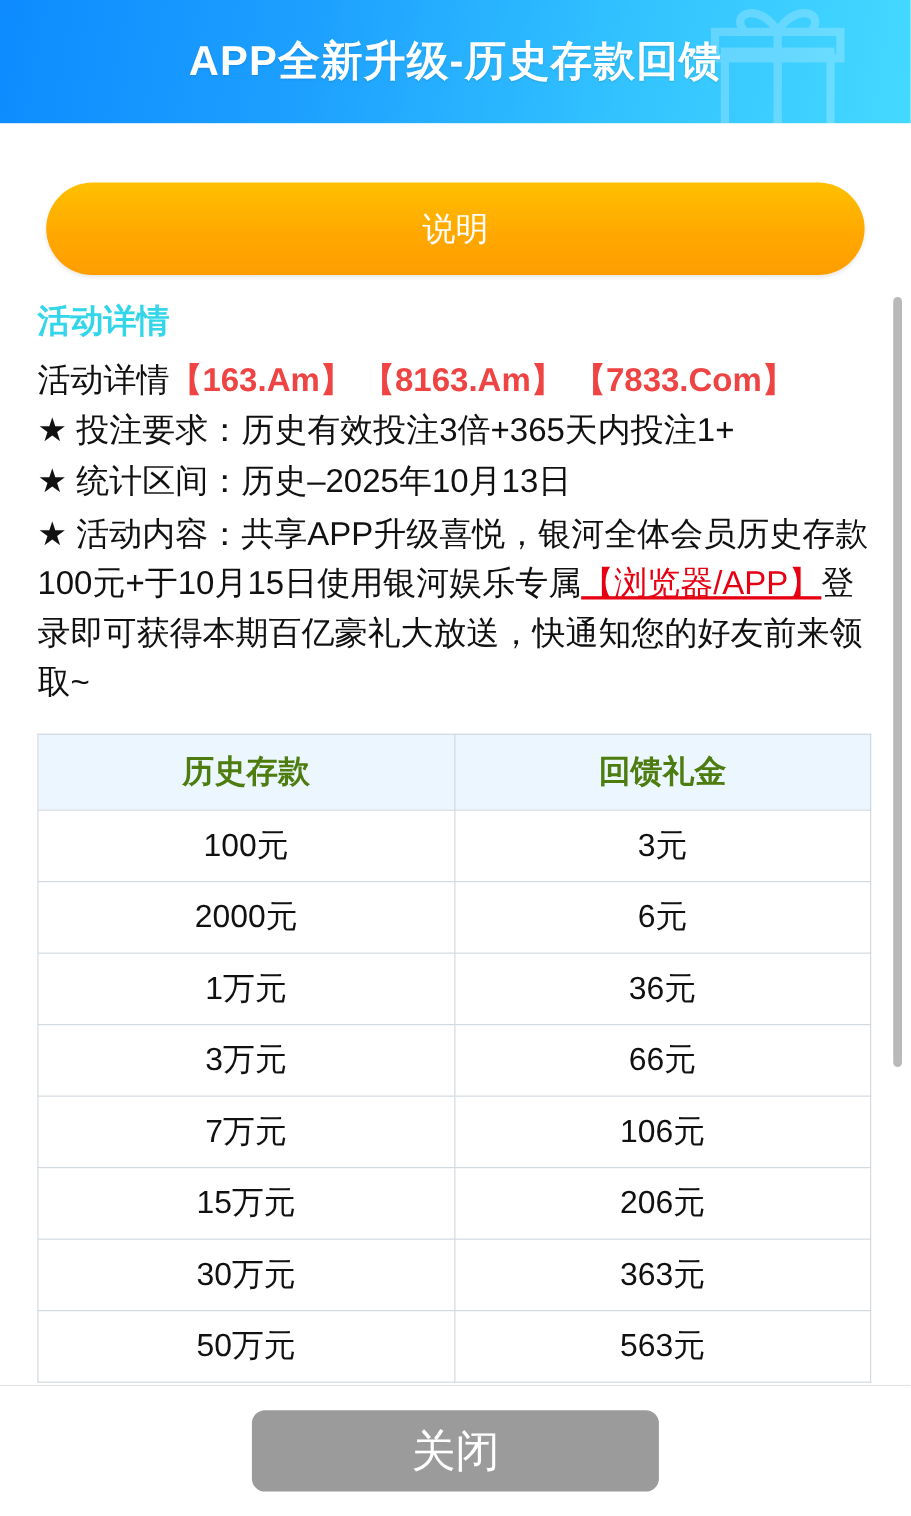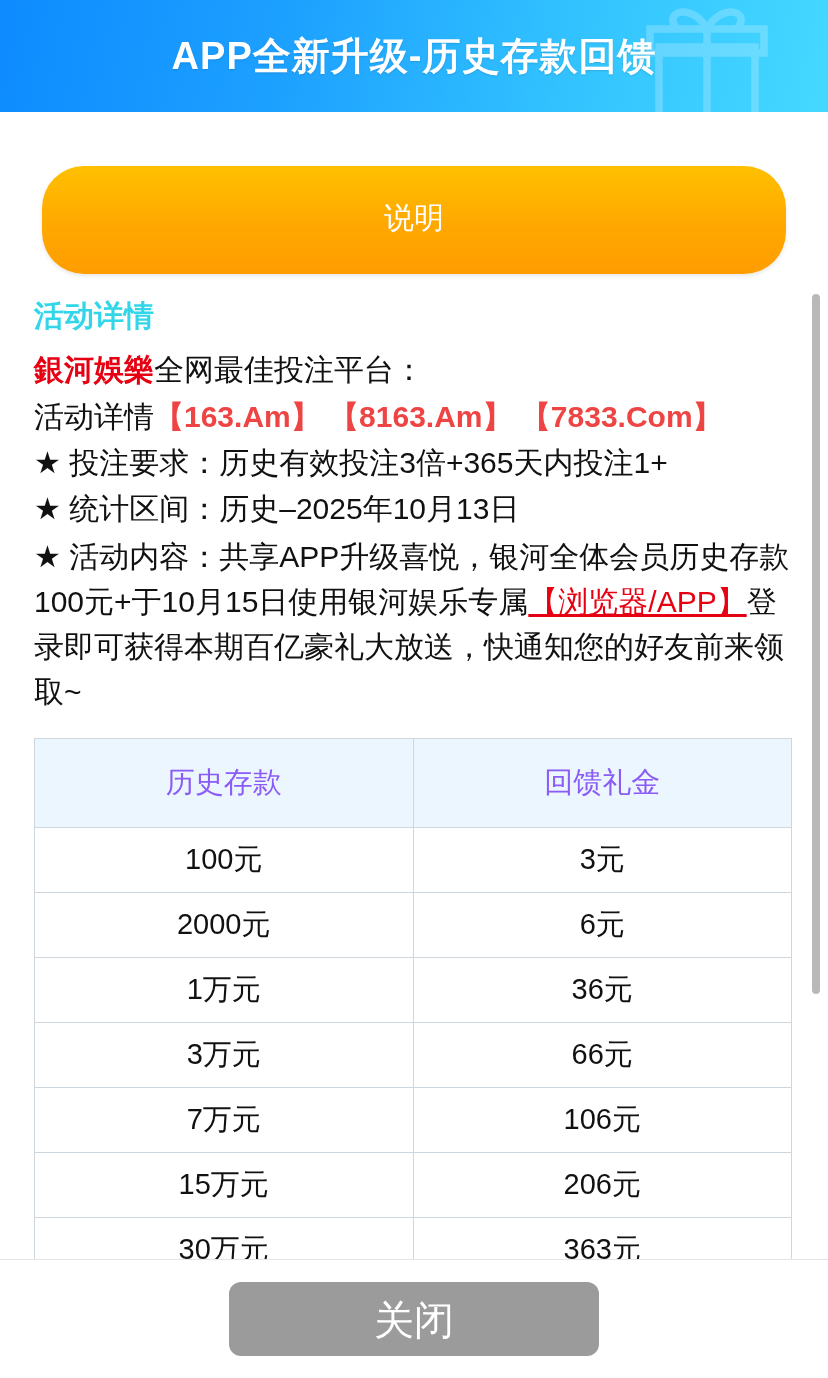--- a/index.html
+++ b/index.html
@@ -61,28 +61,28 @@
     flex-direction: column;
     min-height: 0;
   }
   .tab-wrap {
     padding: 14px 42px 10px 42px;
     flex: 0 0 auto;
   }
   .tab-button {
     display: block;
     width: 100%;
-    height: 108px;
+    height: 84px;
     line-height: 84px;
     border: none;
     border-radius: 42px;
     background: linear-gradient(180deg, #ffc000 0%, #ffa800 55%, #ff9d00 100%);
     color: #ffffff;
     font-size: 30px;
-    font-family: Liberation Mono, monospace;
+    font-family: Liberation Serif, serif;
     text-align: center;
     cursor: pointer;
     box-shadow: 0 2px 4px rgba(0,0,0,0.10);
   }
   
   .content {
     position: relative;
     flex: 1 1 auto;
     min-height: 0;
     overflow: hidden;
@@ -127,24 +127,24 @@
   }
   
   table.reward {
     width: calc(100% - 10px);
     margin: 24px 0 0 4px;
     border-collapse: collapse;
     table-layout: fixed;
   }
   table.reward th {
     background: #ecf6ff;
-    color: #8b5cf6;
+    color: #4d7c0f;
     font-size: 29px;
-    font-weight: normal;
-    padding: 24px 0;
+    font-weight: bold;
+    padding: 14px 0;
     border: 1px solid #cfd7de;
     text-align: center;
   }
   table.reward td {
     font-size: 29px;
     color: #111111;
     padding: 12px 0;
     border: 1px solid #cfd7de;
     text-align: center;
     background: #ffffff;
@@ -193,21 +193,20 @@
 
     <div class="tab-wrap">
       <button class="tab-button">说明</button>
     </div>
 
     <div class="content">
       <div class="scrollbar"></div>
 
       <div class="section-title">活动详情</div>
 
-      <div class="para"><span class="brand">銀河娛樂</span><span>全网最佳投注平台：</span></div>
 
       <div class="para"><span>活动详情</span><span class="red">【163.Am】</span> <span class="red">【8163.Am】</span> <span class="red">【7833.Com】</span></div>
 
       <div class="bullet-line">★ 投注要求：历史有效投注3倍+365天内投注1+</div>
       <div class="bullet-line">★ 统计区间：历史–2025年10月13日</div>
 
       <div class="block-para"><span>★ 活动内容：共享APP升级喜悦，银河全体会员历史存款100元+于10月15日使用银河娱乐专属</span><span class="link">【浏览器/APP】</span><span>登录即可获得本期百亿豪礼大放送，快通知您的好友前来领取~</span></div>
 
       <table class="reward">
         <thead>

